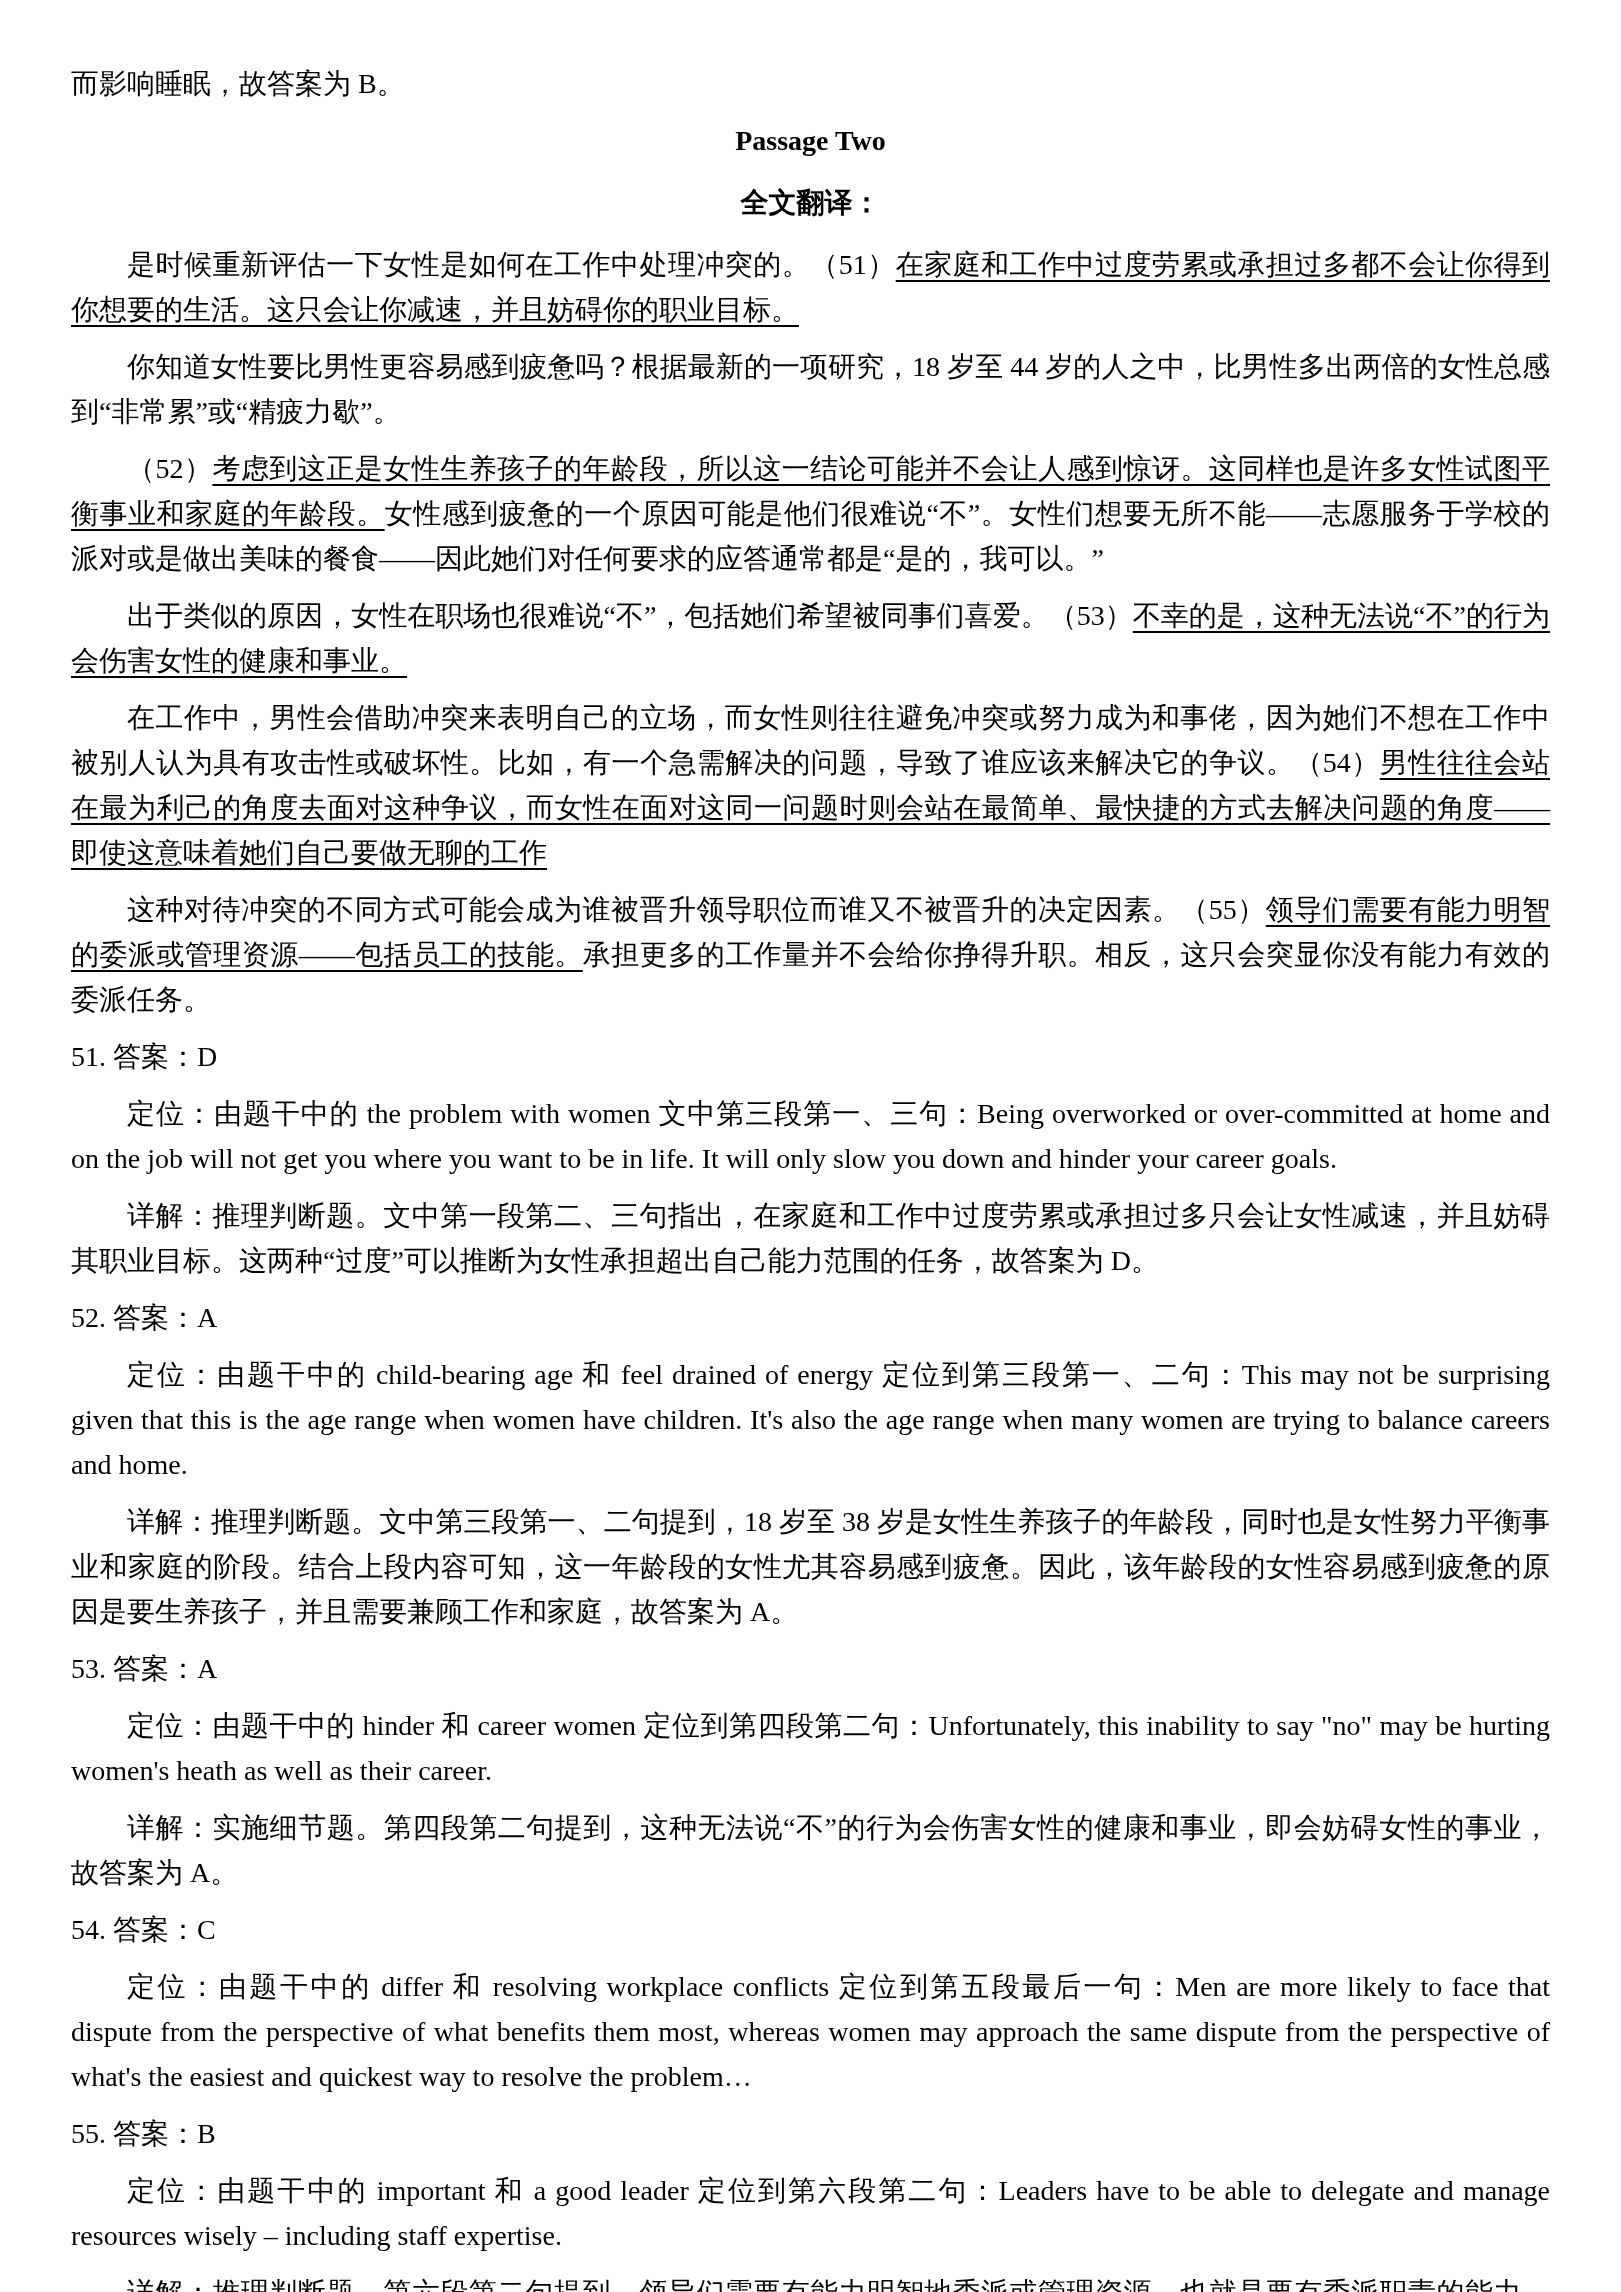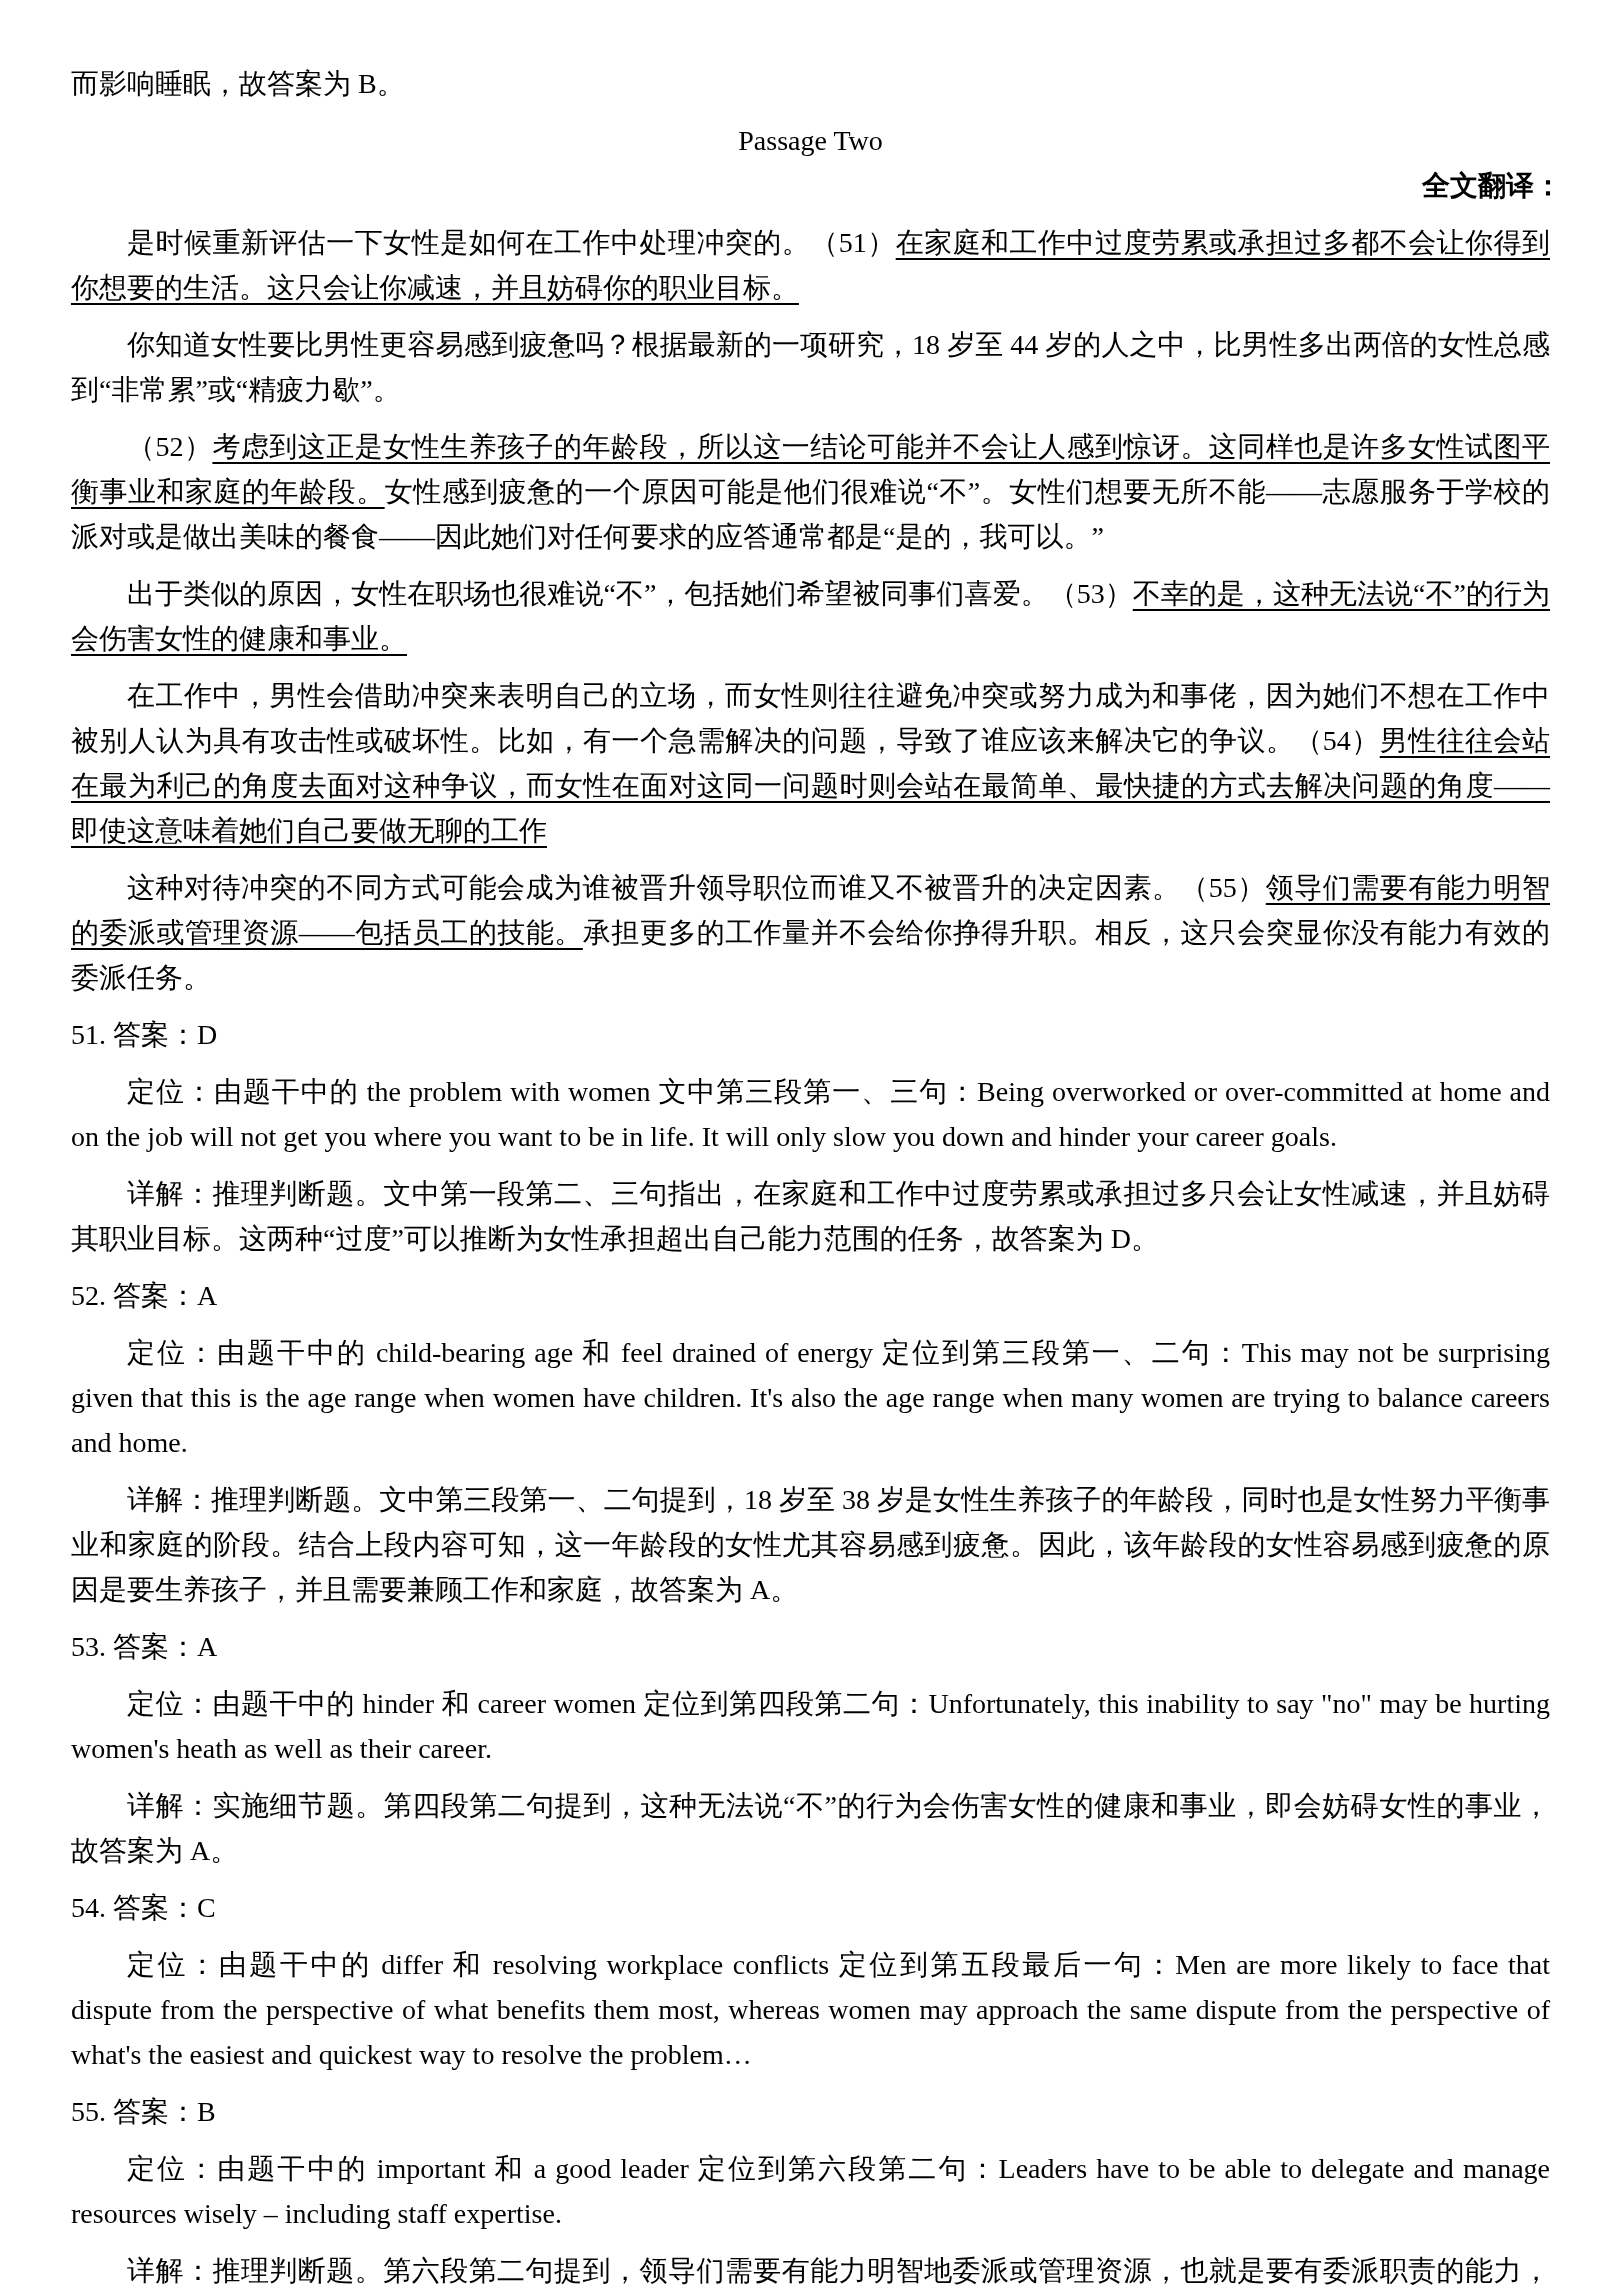--- a/index.html
+++ b/index.html
@@ -15,30 +15,30 @@
     line-height: 45px;
   }
   .para {
     margin: 12px;
     text-align: justify;
   }
   .indent { text-indent: 2em; }
   .heading-center {
     margin: 0;
     text-align: center;
-    font-weight: normal;
+    font-weight: bold;
     font-size: 28px;
     line-height: 45px;
   }
   .section-label {
-    margin: 0;
+    margin: 17px;
     font-weight: bold;
     font-size: 28px;
     line-height: 45px;
-    text-align: right;
+    text-align: center;
   }
   .u {
     text-decoration: underline;
     text-decoration-thickness: 2px;
     text-underline-offset: 5.9px;
   }
   .part-heading {
     margin: 3.9px 0 0 0;
     text-align: right;
     font-weight: normal;

